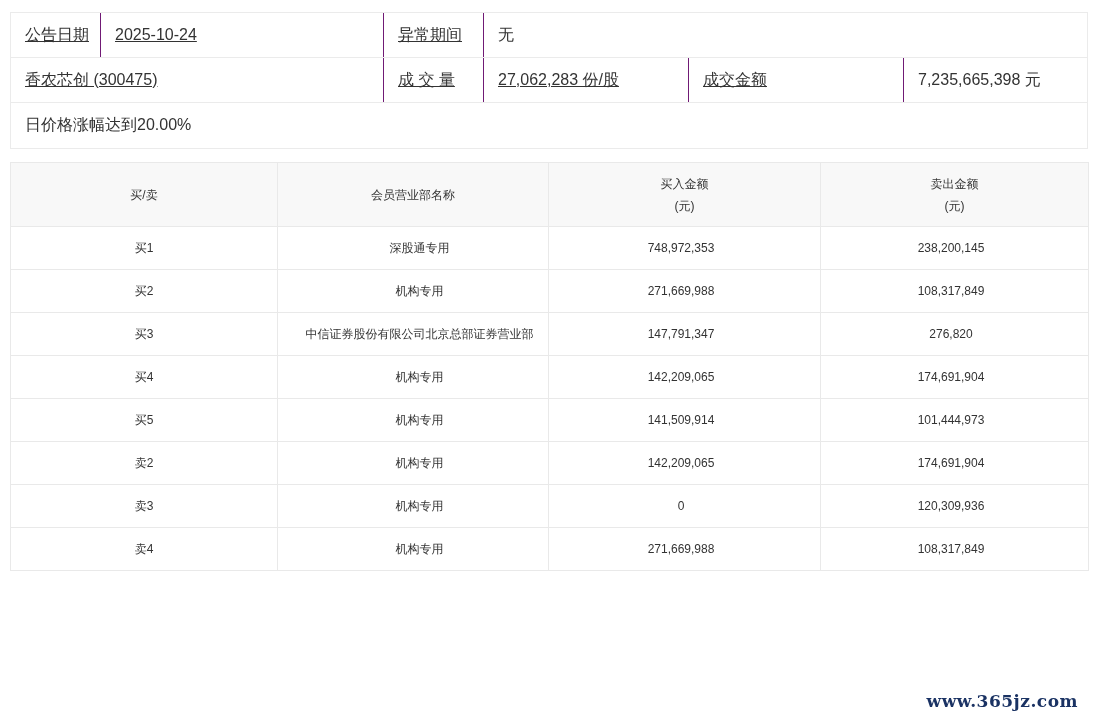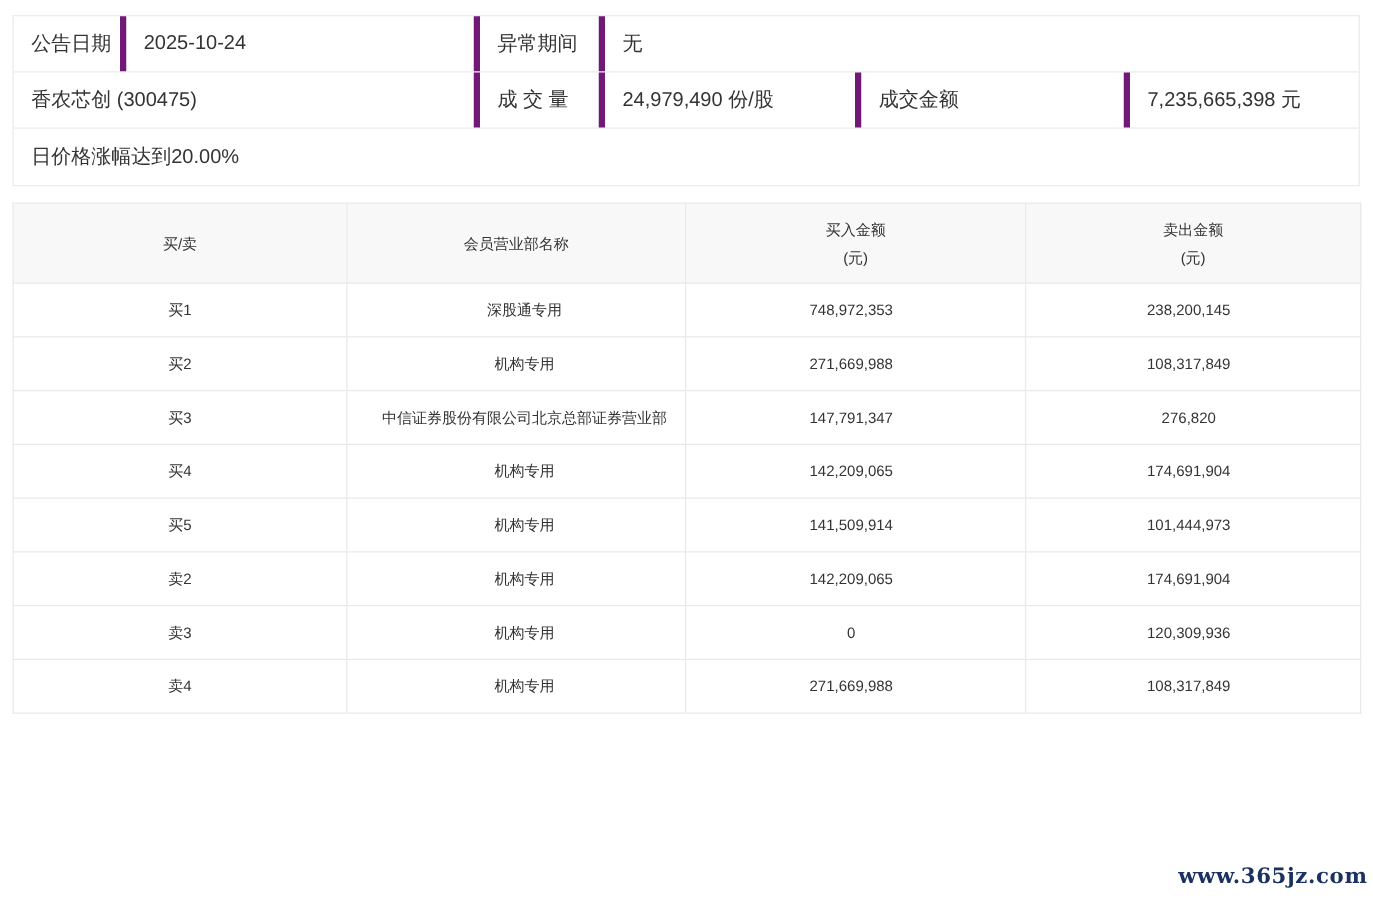--- a/index.html
+++ b/index.html
@@ -7,21 +7,21 @@
               font-family:"Liberation Sans","DejaVu Sans",sans-serif; color:#333; }
   .page { position:relative; width:1098px; height:720px; }
 
   
   .info-table { position:absolute; left:10px; top:12px; width:1078px;
                 border:1px solid #ebebeb; background:#fff; }
   .irow { display:flex; height:45px; border-bottom:1px solid #ebebeb; }
   .irow.last { border-bottom:none; }
   .icell { display:flex; align-items:center; padding-left:14px; font-size:16px;
            color:#333; white-space:nowrap; overflow:hidden; }
-  .br { border-right:5px solid #701a75; }
+  .br { border-right:1px solid #701a75;text-decoration:underline; }
   .w90  { width:90px; }
   .w283 { width:283px; }
   .w100 { width:100px; }
   .w205 { width:205px; }
   .w215 { width:215px; }
   .w373 { width:373px; }
   .grow { flex:1 1 auto; }
 
   
   .lhb { position:absolute; left:10px; top:162px; width:1078px;
@@ -30,39 +30,39 @@
   .lhb thead th { height:64px; background:#f8f8f8; font-weight:normal;
                   color:#333; text-align:center; vertical-align:middle; line-height:22px; }
   .lhb tbody td { height:43px; vertical-align:middle; color:#333;
                   padding-top:9px; padding-bottom:9px; line-height:22px; }
   .lhb td.side   { text-align:center; }
   .lhb td.broker { text-align:center; padding-left:14px; padding-right:1px;
                    word-break:break-all; white-space:normal; }
   .lhb td.amt    { text-align:center; padding-right:7px; }
 
   
-  .watermark { position:absolute; right:4px; top:691px; font-family:"DejaVu Serif","Liberation Serif",serif;
+  .watermark { position:absolute; right:20px; top:691px; font-family:"DejaVu Serif","Liberation Serif",serif;
                font-weight:bold; font-size:17px; color:#1a3263; letter-spacing:0.5px; }
 </style>
 </head>
 <body>
 
 <div class="page">
 
   <div class="info-table">
     <div class="irow">
       <div class="icell br w90">公告日期</div>
       <div class="icell br w283">2025-10-24</div>
       <div class="icell br w100">异常期间</div>
       <div class="icell grow">无</div>
     </div>
     <div class="irow">
       <div class="icell br w373">香农芯创 (300475)</div>
       <div class="icell br w100">成 交 量</div>
-      <div class="icell br w205">24,979,490 份/股</div>
+      <div class="icell br w205">27,062,283 份/股</div>
       <div class="icell br w215">成交金额</div>
       <div class="icell grow">7,235,665,398 元</div>
     </div>
     <div class="irow last">
       <div class="icell grow">日价格涨幅达到20.00%</div>
     </div>
   </div>
 
   <table class="lhb">
     <colgroup>

